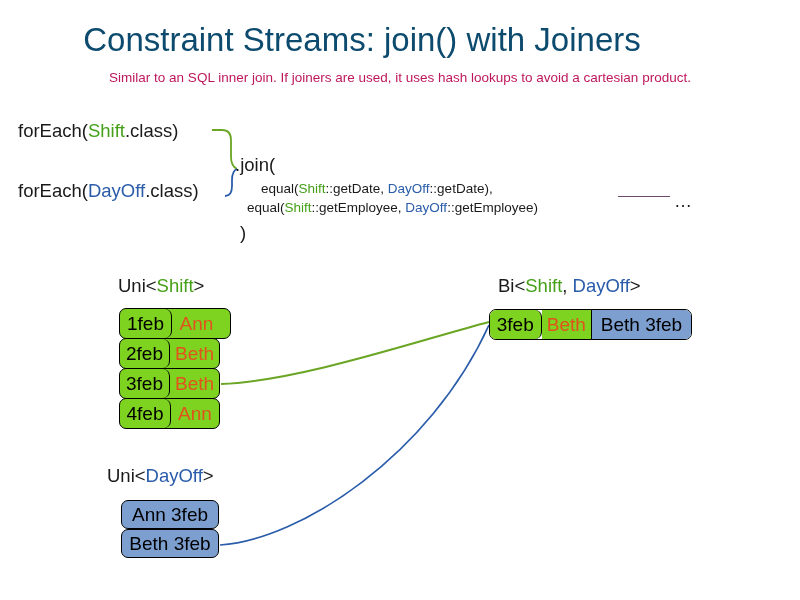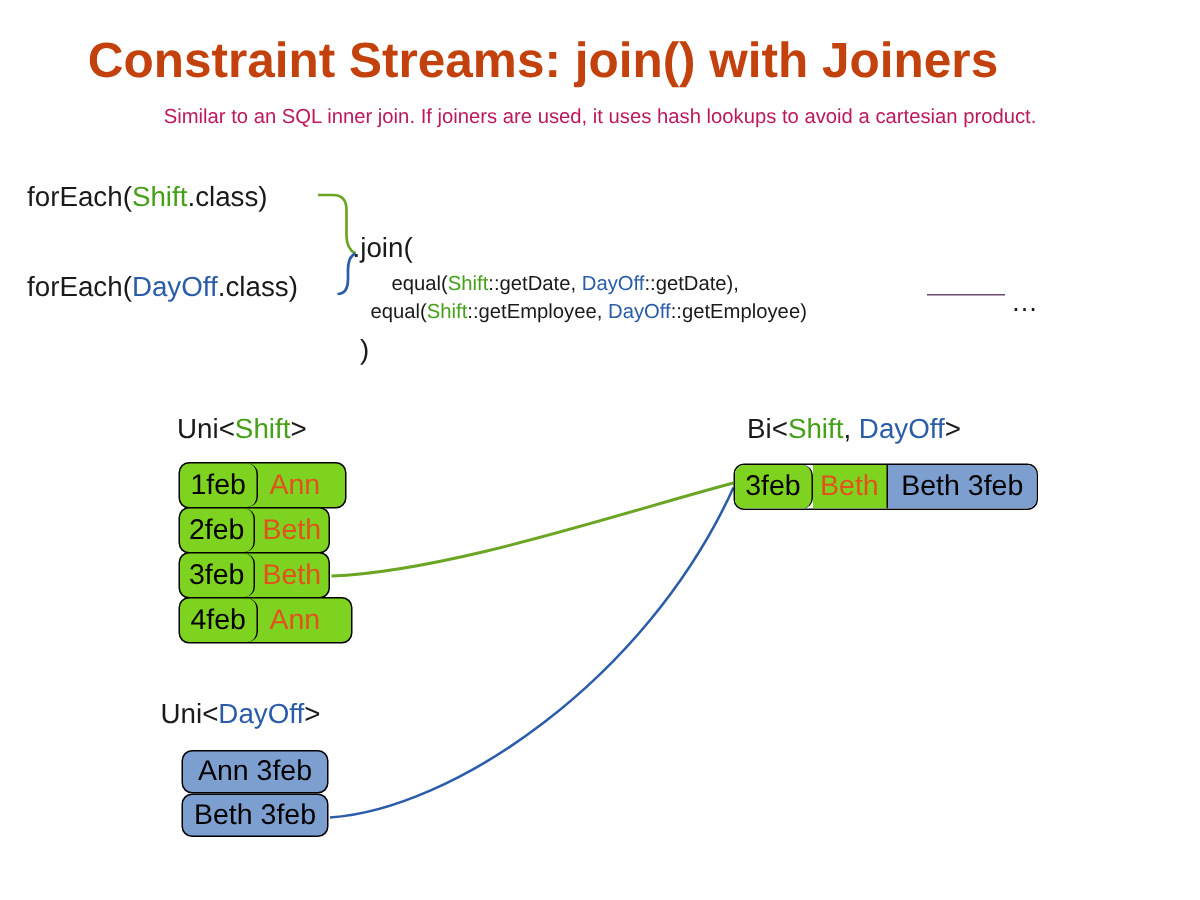--- a/index.html
+++ b/index.html
@@ -24,22 +24,22 @@
   }
 
   
   .title {
     position: absolute;
     left: 0; top: 20px;
     width: 724px;
     text-align: center;
     font-size: 33px;
     line-height: 40px;
-    font-weight: bold;
-    color: #c2410c;
+    font-weight: normal;
+    color: #0c4a6e;
     white-space: nowrap;
   }
   .subtitle {
     position: absolute;
     left: 0; top: 69px;
     width: 800px;
     text-align: center;
     font-size: 13.5px;
     line-height: 18px;
     color: #be185d;
@@ -133,21 +133,21 @@
   }
   .cell-plain {
     color: #000000;
     padding: 0 1px;
   }
 
   
   #shiftRow0 { left: 119px; top: 308px; width: 112px; height: 31px; }
   #shiftRow1 { left: 119px; top: 338px; width: 101px; height: 31px; }
   #shiftRow2 { left: 119px; top: 368px; width: 101px; height: 31px; }
-  #shiftRow3 { left: 119px; top: 398px; width: 116px; height: 31px; }
+  #shiftRow3 { left: 119px; top: 398px; width: 101px; height: 31px; }
   .shift-row .cell-date { width: 52px; }
   .shift-row .cell-name { width: 49px; }
 
   
   #dayoffRow0 { left: 121px; top: 500px; width: 98px; height: 29px; }
   #dayoffRow1 { left: 121px; top: 529px; width: 98px; height: 29px; }
   .dayoff-row .cell-plain { width: 100%; }
 
   
   #biRow { left: 489px; top: 309px; width: 203px; height: 31px; }

